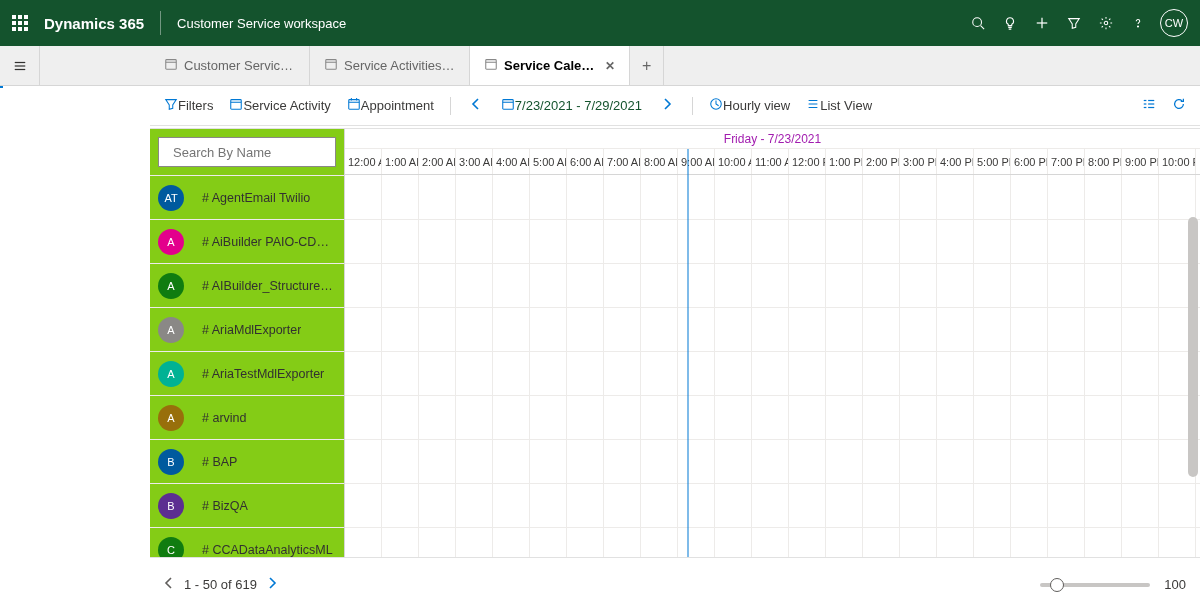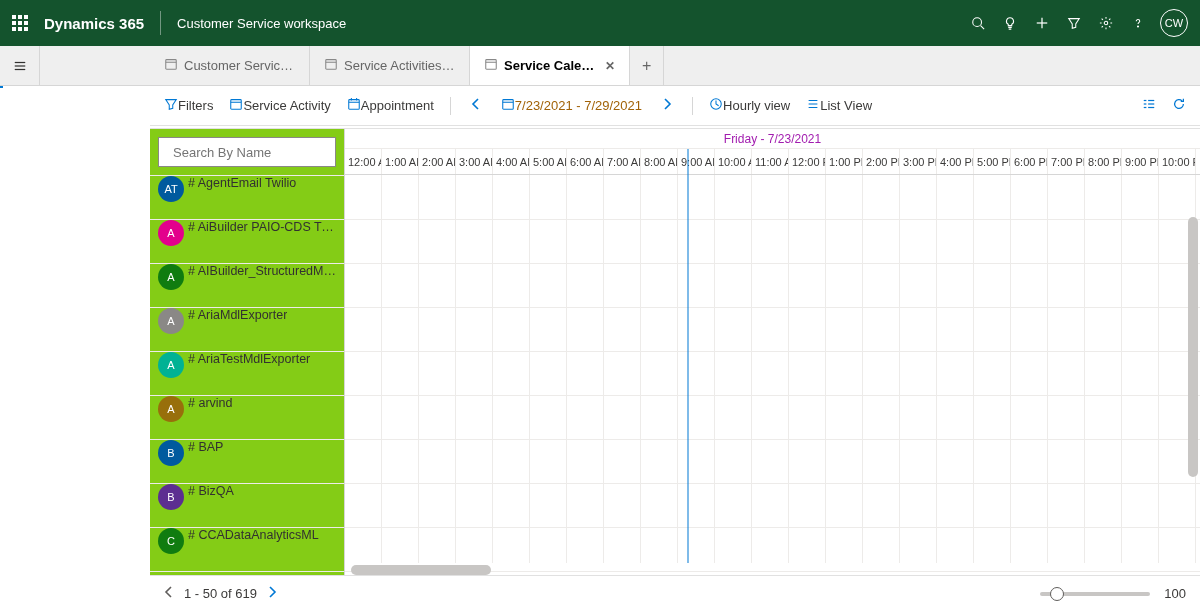--- a/index.html
+++ b/index.html
@@ -30,53 +30,53 @@
   
   .subrow { height: 40px; display: flex; align-items: center; border-bottom: 1px solid #e1e1e1; }
   .home-pill { display: flex; align-items: center; gap: 8px; padding: 0 18px; width: 150px; border-left: 3px solid #0078d4; color: #0078d4; font-size: 13px; height: 100%; }
 
   
   .toolbar { display: flex; align-items: center; gap: 16px; padding: 0 14px; flex: 1; font-size: 13px; color: #3b3a39; }
   .toolbar .tb-item { display: flex; align-items: center; gap: 0; cursor: pointer; }
   .toolbar .tb-icon { color: #0078d4; font-size: 13px; }
   .toolbar .sep { width: 1px; height: 18px; background: #d6d6d6; }
   .toolbar .navchev { color: #0078d4; font-size: 14px; padding: 0 4px; cursor: pointer; }
-  .toolbar .range { color: #a16207; }
+  .toolbar .range { color: #14532d; }
   .toolbar .spacer { flex: 1; }
   .toolbar .righticon { color: #0078d4; font-size: 15px; cursor: pointer; }
 
   
   .content { position: absolute; top: 128px; left: 150px; right: 0; bottom: 36px; display: flex; border-top: 1px solid #e1e1e1; }
 
   
   .res-panel { width: 195px; border-right: 1px solid #d6d6d6; display: flex; flex-direction: column; background: #84cc16; }
   .res-panel .searchbox { margin: 8px; border: 1px solid #8a8886; background: #fff; height: 30px; display: flex; align-items: center; padding: 0 8px; gap: 6px; }
   .res-panel .searchbox input { border: none; outline: none; font-size: 13px; flex: 1; background: transparent; color: #605e5c; }
   .res-list { flex: 1; overflow: hidden; }
-  .res-row { height: 44px; display: flex; padding: 0 8px; gap: 4px; border-top: 1px solid #edebe9; font-size: 12.5px; color: #323130; cursor: pointer; }
+  .res-row { height: 44px; display: flex; align-items: center; padding: 0 8px; gap: 18px; border-top: 1px solid #edebe9; font-size: 12.5px; color: #323130; cursor: pointer; }
   .res-avatar { width: 26px; height: 26px; border-radius: 50%; color: #fff; font-size: 11px; display: flex; align-items: center; justify-content: center; flex-shrink: 0; }
   .res-name { white-space: nowrap; overflow: hidden; text-overflow: ellipsis; }
 
   
   .cal { flex: 1; position: relative; background: #fff; overflow: hidden; }
   .cal-header-day { position: absolute; top: 0; left: 0; right: 0; height: 20px; display: flex; align-items: center; justify-content: center; font-size: 12px; color: #a21caf; border-bottom: 1px solid #edebe9; }
   .cal-timebar { position: absolute; top: 20px; left: 0; right: 0; height: 26px; border-bottom: 1px solid #d6d6d6; display: flex; font-size: 11px; color: #3b3a39; }
   .cal-timecell { width: 37px; flex: 0 0 37px; border-right: 1px solid #edebe9; padding-left: 3px; display:flex; align-items:center; white-space: nowrap; overflow: hidden; }
   .cal-grid { position: absolute; top: 46px; left: 0; right: 0; bottom: 12px; }
   .cal-grid .gridrow { height: 44px; border-top: 1px solid #edebe9; position: relative; }
   .cal-grid .gridrow:first-child { border-top: none; }
   .cal-cols { position: absolute; top: 46px; left: 0; right: 0; bottom: 12px; display: flex; pointer-events: none; }
   .cal-col { width: 37px; flex: 0 0 37px; border-right: 1px solid #edebe9; }
   .now-line { position: absolute; top: 20px; bottom: 12px; width: 2px; background: #0078d4; opacity: 0.5; left: 342px; }
 
   .cal-hscroll { position: absolute; left: 0; bottom: 0; width: 140px; height: 10px; background: #c8c6c4; border-radius: 5px; margin-left: 6px; }
   .vscroll { position: absolute; top: 88px; right: 2px; width: 10px; height: 260px; background: #c8c6c4; border-radius: 5px; }
 
   
-  .footer { position: absolute; left: 150px; right: 0; bottom: 0; height: 36px; border-top: 1px solid #e1e1e1; display: flex; align-items: center; padding: 0 14px; font-size: 13px; color: #3b3a39; background: #fff; }
+  .footer { position: absolute; left: 150px; right: 0; bottom: 0; height: 54px; border-top: 1px solid #e1e1e1; display: flex; align-items: center; padding: 0 14px; font-size: 13px; color: #3b3a39; background: #fff; }
   .footer .pager { display: flex; align-items: center; gap: 10px; }
   .footer .pager .chev { color: #605e5c; cursor: pointer; }
   .footer .pager .chev.active { color: #0078d4; }
   .footer .spacer { flex: 1; }
   .footer .zoom { display: flex; align-items: center; gap: 14px; }
   .footer .slider { width: 110px; height: 4px; background: #c8c6c4; border-radius: 2px; position: relative; }
   .footer .slider .thumb { position: absolute; top: -5px; left: 10px; width: 14px; height: 14px; background: #fff; border: 1px solid #605e5c; border-radius: 50%; }
 
   
   .svgicon { width: 14px; height: 14px; display: inline-block; }

